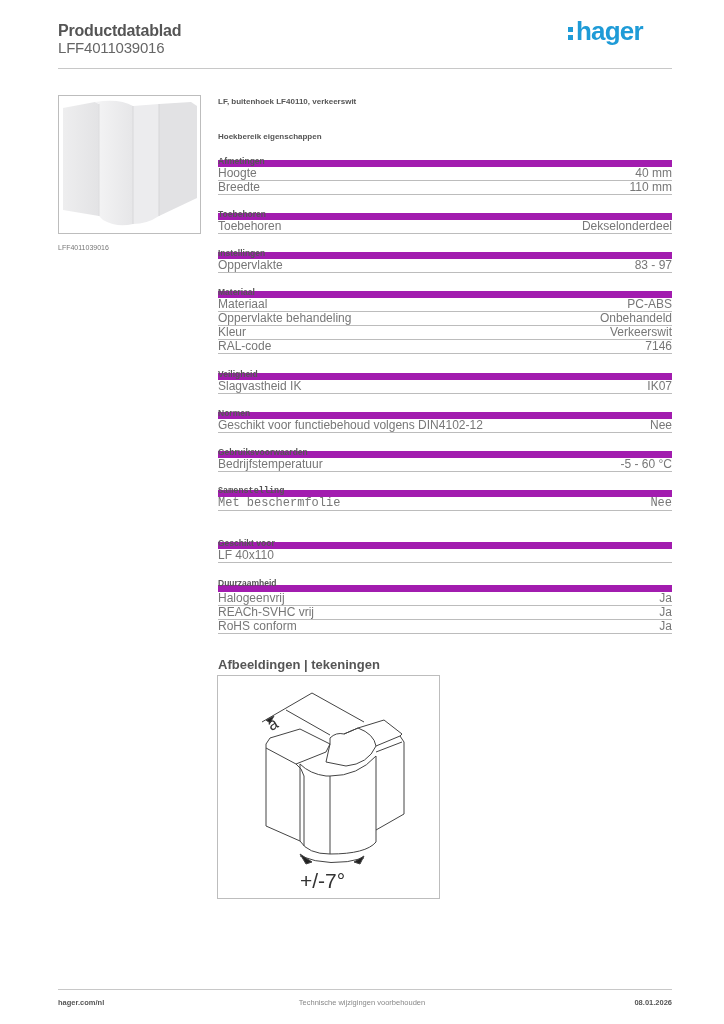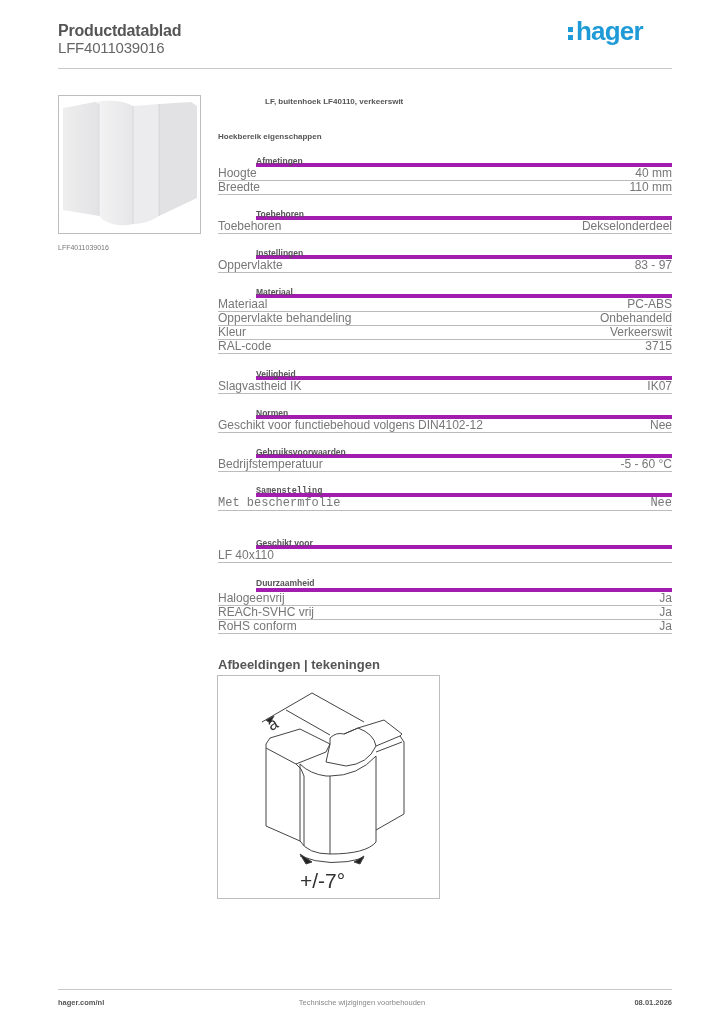--- a/index.html
+++ b/index.html
@@ -12,25 +12,25 @@
 
   .logo { position: absolute; left: 567px; top: 16px; font-size: 26px; font-weight: bold; color: #1e9bd7; letter-spacing: -0.8px; }
   .logo .dots { display: inline-block; position: relative; width: 8px; height: 18px; margin-right: 1px; vertical-align: -2px; }
   .logo .dots::before, .logo .dots::after { content: ""; position: absolute; left: 1px; width: 5px; height: 5px; background: #1e9bd7; }
   .logo .dots::before { top: 3px; }
   .logo .dots::after { top: 11px; }
 
   .photo-frame { position: absolute; left: 58px; top: 95px; width: 143px; height: 139px; border: 1px solid #bdbdbd; background: #fff; overflow: hidden; }
   .photo-caption { position: absolute; left: 58px; top: 244px; font-size: 7px; color: #777; }
 
-  .product-desc { position: absolute; left: 218px; top: 97px; font-size: 8px; font-weight: bold; color: #555; margin-left: 47px; }
+  .product-desc { position: absolute; left: 218px; top: 97px; font-size: 8px; font-weight: bold; color: #555; }
   .tech-title { position: absolute; left: 218px; top: 132px; font-size: 8px; font-weight: bold; color: #555; }
 
   .specs { position: absolute; left: 218px; width: 454px; }
-  .group-head { font-size: 8.5px; font-weight: bold; color: #555; height: 12px; line-height: 12px; border-bottom: 4px solid #a21caf; margin-left: 38px; }
+  .group-head { font-size: 8.5px; font-weight: bold; color: #555; height: 12px; line-height: 12px; border-bottom: 7px solid #a21caf; }
   .row { display: flex; justify-content: space-between; font-size: 12px; color: #777; height: 14px; line-height: 13px; border-bottom: 1px solid #bcbcbc; }
   .row span { white-space: nowrap; }
 
   .draw-title { position: absolute; left: 218px; top: 657px; font-size: 13px; font-weight: bold; color: #555; }
   .drawing { position: absolute; left: 217px; top: 675px; width: 223px; height: 224px; border: 1px solid #bdbdbd; background: #fff; }
 
   .footer-rule { position: absolute; left: 58px; top: 989px; width: 614px; height: 1px; background: #c8c8c8; }
   .footer-left { position: absolute; left: 58px; top: 998px; font-size: 7.5px; font-weight: bold; color: #555; }
   .footer-center { position: absolute; left: 0; width: 724px; text-align: center; top: 998px; font-size: 7.5px; color: #888; }
   .footer-right { position: absolute; right: 52px; top: 998px; font-size: 7.5px; font-weight: bold; color: #555; }
@@ -106,21 +106,21 @@
   <div class="row">
       <span>Oppervlakte behandeling</span>
       <span>Onbehandeld</span>
     </div>
   <div class="row">
       <span>Kleur</span>
       <span>Verkeerswit</span>
     </div>
   <div class="row">
       <span>RAL-code</span>
-      <span>3715</span>
+      <span>7146</span>
     </div>
 </div>
 
 <div class="specs" style="top:368px;">
   <div class="group-head">Veiligheid</div>
   <div class="row">
       <span>Slagvastheid IK</span>
       <span>IK07</span>
     </div>
 </div>

